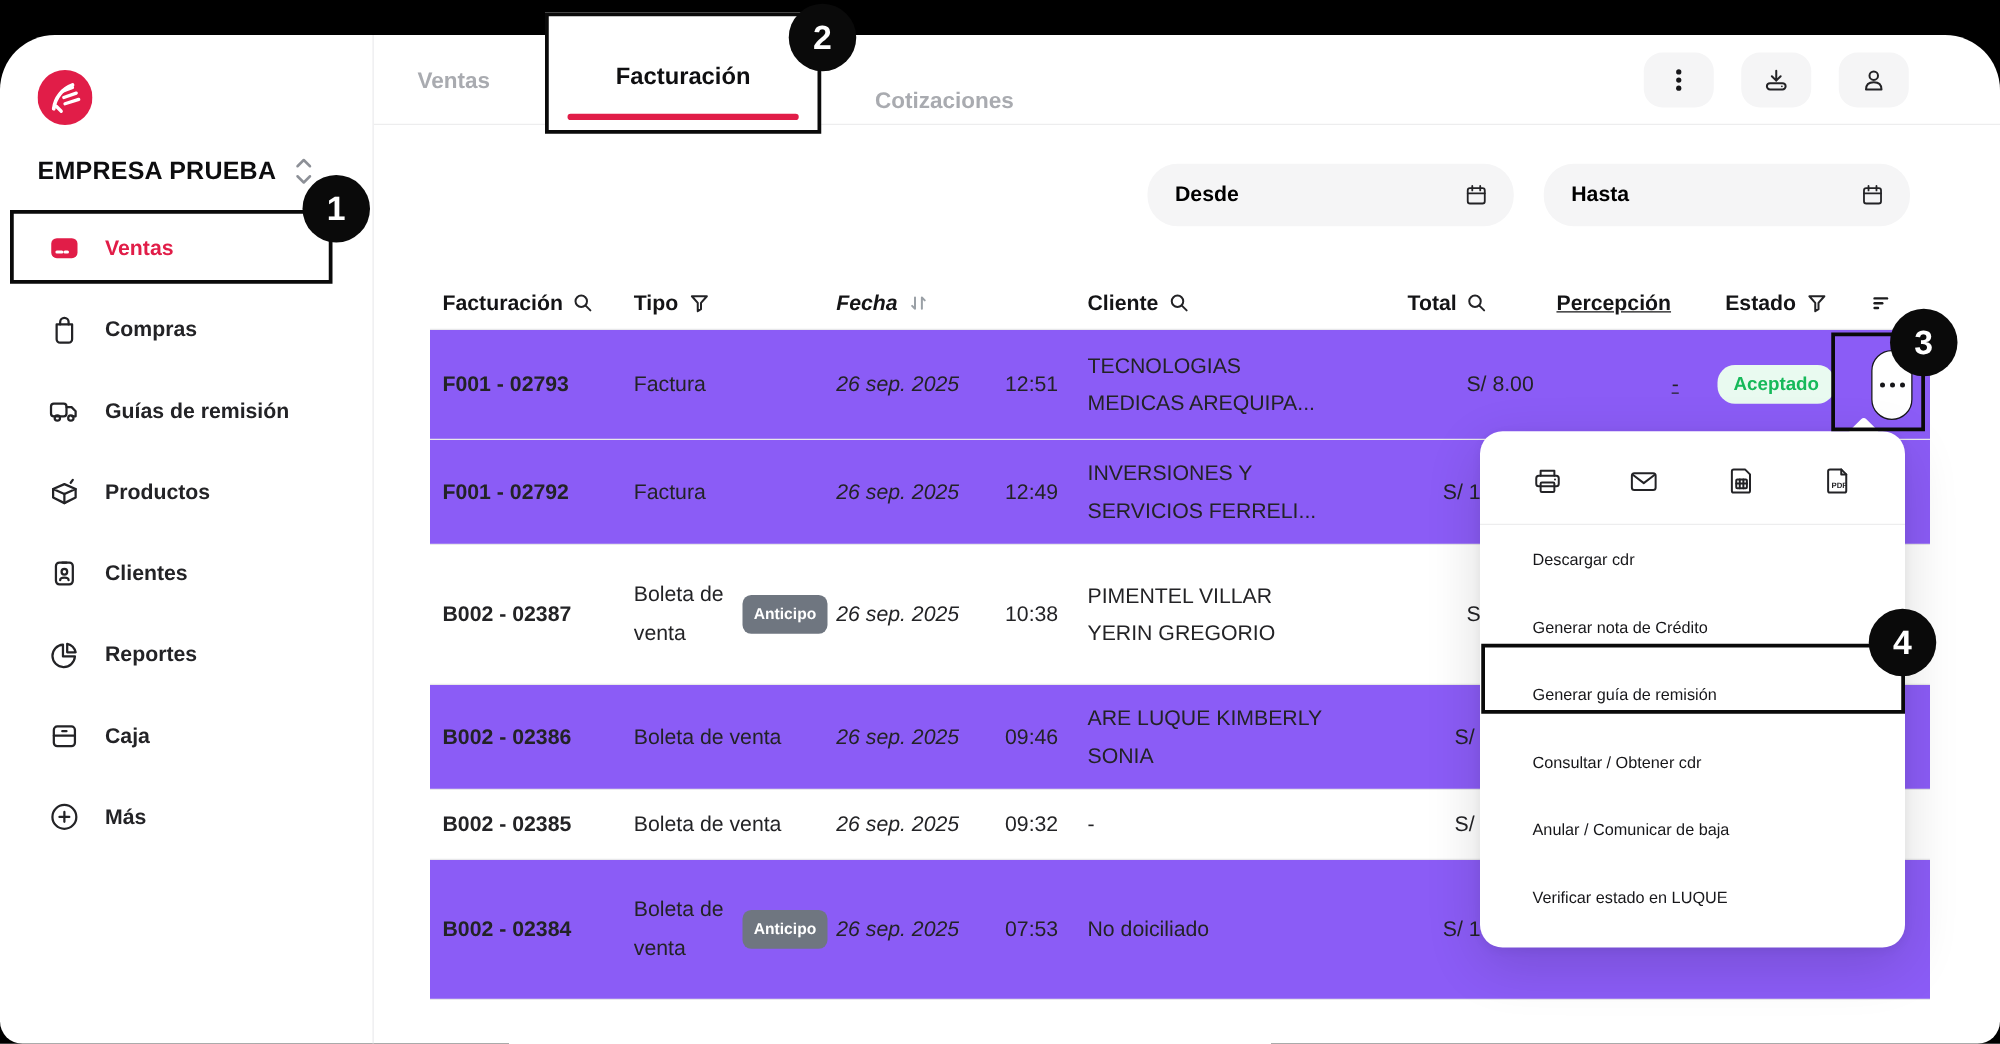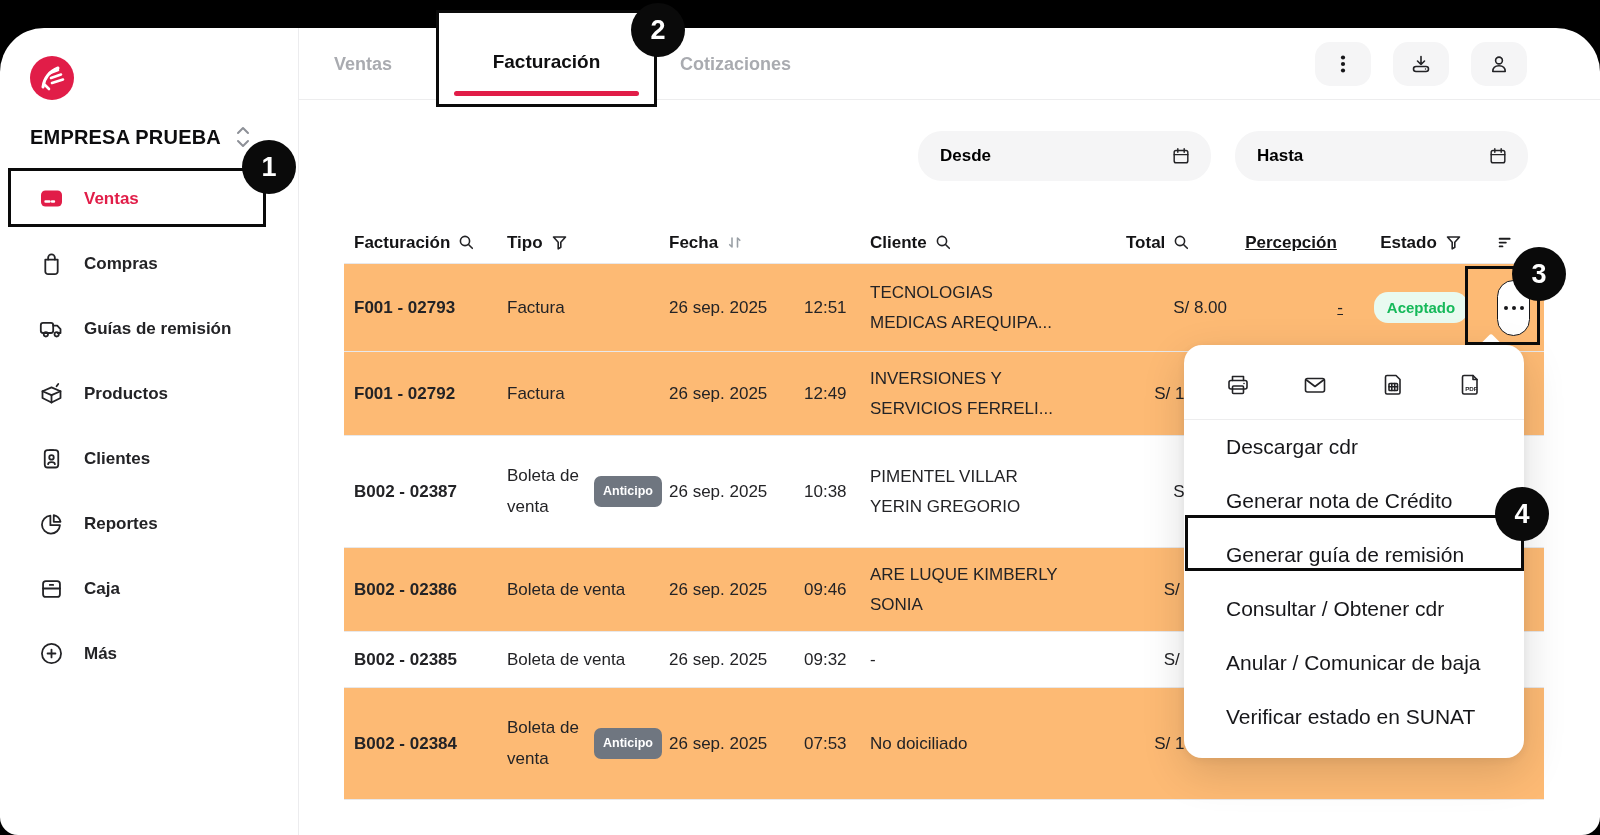--- a/index.html
+++ b/index.html
@@ -21,50 +21,50 @@
   .nav-item.active .lbl { color:#e11d48; font-weight:700; }
   .nav-icon { width:27px; height:27px; flex:0 0 27px; }
   .nav-icon svg { width:100%; height:100%; }
   .oicon { fill:none; stroke:#232326; stroke-width:1.6; stroke-linecap:round; stroke-linejoin:round; }
 
   
   .main { flex:1; position:relative; }
   .tabbar { height:72px; border-bottom:1px solid #ededee; position:relative; }
   .tab { position:absolute; top:0; height:72px; display:flex; align-items:center; font-size:18px; font-weight:700; color:#a9abb0; cursor:pointer; }
   .tab-ventas { left:35px; }
-  .tab-cotizaciones { left:381px; }
+  .tab-cotizaciones { left:401px;margin-top:16px; }
   .header-actions { position:absolute; top:14px; right:73px; display:flex; gap:22px; }
   .hbtn { width:56px; height:44px; background:#f5f5f6; border:none; border-radius:15px;
           display:flex; align-items:center; justify-content:center; cursor:pointer; }
   .hbtn svg { width:22px; height:22px; }
 
   
   .filters { position:absolute; top:103px; right:72px; display:flex; gap:24px; }
   .filter-box { width:293px; height:50px; background:#f5f5f6; border-radius:24px;
                 display:flex; align-items:center; justify-content:space-between;
                 padding:0 20px 0 22px; cursor:pointer; }
   .filter-box .flbl { font-size:17px; font-weight:600; color:#000000; }
   .filter-box svg { width:20px; height:20px; }
 
   
   .table { position:absolute; left:45px; top:194px; width:1200px; }
   .trow { display:grid; grid-template-columns:155px 163px 142px 58px 252px 117px 120px 140px 53px; align-items:center; }
   .thead { height:42px; border-bottom:1px solid #e8e8ea; }
   .th { display:flex; align-items:center; gap:8px; font-size:17px; font-weight:700; color:#141416; }
   .th svg { width:17px; height:17px; }
-  .c1 { padding-left:10px; } .c2 { padding-left:8px; } .c3 { padding-left:7px; }
+  .c1 { padding-left:10px; } .c2 { padding-left:8px; } .c3 { padding-left:7px;font-style:italic; }
   .c5 { padding-left:8px; padding-right:52px; }
   .c6 { justify-content:flex-end; text-align:center; padding-right:4px; }
   .th.c6 { justify-content:flex-start; padding-left:12px; }
   .c7 { justify-content:flex-end; text-align:left; padding-right:8px;text-decoration:underline; }
   .th.c7 { justify-content:center; padding-right:0; }
   .c8 { justify-content:center; text-align:center; }
   .c9 { justify-content:flex-start; padding-left:6px; }
   .row { border-bottom:1px solid #e8e8ea; font-size:17px; font-weight:500; color:#232326; }
-  .row.shade { background:#fdba74; }
+  .row.shade { background:#8b5cf6; }
   .row .cell { display:flex; align-items:center; min-height:100%; }
   .h88 { min-height:88px; } .h84 { min-height:84px; } .h112 { min-height:112px; } .h56 { min-height:56px; }
   .doc-id { font-weight:600; }
   .cliente { text-transform:none; line-height:1.75; }
   .tipo-wrap { display:flex; align-items:center; gap:10px; line-height:1.8; }
   .anticipo { background:#6f7680; color:#fff; font-size:12.5px; font-weight:700;
               padding:4px 9px; border-radius:7px; white-space:nowrap; }
   .estado-pill { background:#e9faf0; color:#16b95a; font-size:15px; font-weight:600;
                  padding:7px 13px; border-radius:14px; }
   .more-btn { width:56px; height:56px; background:#fff; border:1.6px solid #17171a; border-radius:17px;
@@ -74,21 +74,21 @@
   
   .popup { position:absolute; left:885px; top:317px; width:340px; background:#fff; border-radius:18px;
            box-shadow:0 14px 44px rgba(0,0,0,.14), 0 2px 8px rgba(0,0,0,.06); z-index:40; padding-bottom:14px; }
   .popup-arrow { position:absolute; top:-8px; left:298px; width:18px; height:18px; background:#fff;
                  transform:rotate(45deg); border-radius:3px; }
   .popup-icons { display:flex; justify-content:space-between; padding:24px 38px 18px; }
   .popup-icons .pic { width:32px; height:32px; display:flex; align-items:center; justify-content:center; cursor:pointer; }
   .popup-icons svg { width:28px; height:28px; }
   .popup-divider { height:1px; background:#ededee; }
   .menu-item { height:54px; display:flex; align-items:center; padding-left:42px;
-               font-size:21px; font-weight:500; color:#17171a; cursor:pointer; }
+               font-size:13px; font-weight:500; color:#17171a; cursor:pointer; }
 
   
   .ann-box { position:absolute; border:3px solid #0a0a0a; z-index:100; pointer-events:none; }
   .ann-badge { position:absolute; width:54px; height:54px; background:#0a0a0a; border-radius:50%;
                color:#fff; font-size:27px; font-weight:800; display:flex; align-items:center;
                justify-content:center; z-index:101; pointer-events:none; }
   .ann-1 { left:8px; top:168px; width:258px; height:59px; }
   .ann-1-badge { left:242px; top:140px; }
   .ann-2 { left:436px; top:10px; width:221px; height:97px; background:#fff; z-index:60; pointer-events:auto; }
   .ann-2-badge { left:631px; top:3px; }
@@ -436,21 +436,21 @@
               <text x="9.2" y="19.5" font-size="6.2" font-weight="bold" fill="#232326" stroke="none" font-family="Liberation Sans, sans-serif">PDF</text>
             </svg>
         </span>
       </div>
       <div class="popup-divider"></div>
       <div class="menu-item">Descargar cdr</div>
       <div class="menu-item">Generar nota de Crédito</div>
       <div class="menu-item">Generar guía de remisión</div>
       <div class="menu-item">Consultar / Obtener cdr</div>
       <div class="menu-item">Anular / Comunicar de baja</div>
-      <div class="menu-item">Verificar estado en SUNAT</div>
+      <div class="menu-item">Verificar estado en LUQUE</div>
     </div>
   </section>
 </div>
 
 <div class="ann-box ann-1"></div>
 <div class="ann-badge ann-1-badge">1</div>
 
 <div class="ann-box ann-2">
   <div class="fact-tab">Facturación</div>
   <div class="fact-underline"></div>

